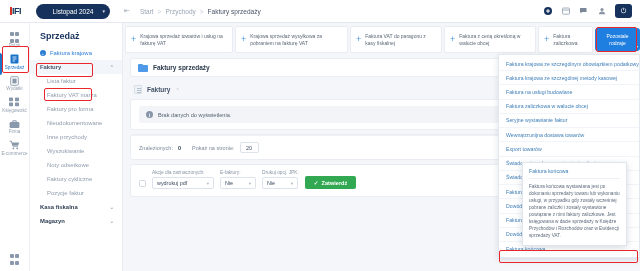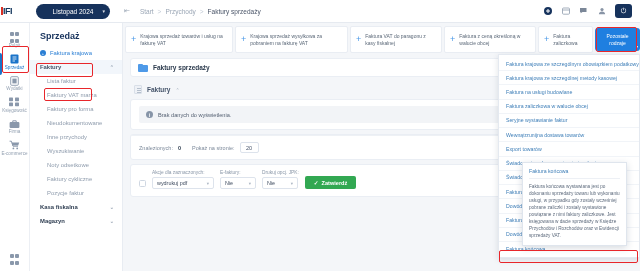--- a/index.html
+++ b/index.html
@@ -11,21 +11,21 @@
   }
   .app { position: relative; width: 640px; height: 271px; background: #f4f6f9; }
 
   
   .topbar {
     position: absolute; left: 0; top: 0; width: 640px; height: 23px;
     background: #ffffff; border-bottom: 1px solid #e6eaf0;
     display: flex; align-items: center; z-index: 30;
   }
   .logo-box {
-    width: 30px; height: 23px; display: flex; align-items: center; 
+    width: 30px; height: 23px; display: flex; align-items: center; justify-content: center;
     font-weight: bold; font-size: 9px; color: #12355b; letter-spacing: -0.5px;
   }
   .logo-box .bar { display:inline-block; width:2px; height:8px; background:#d93025; margin:0 0.5px; }
   .period-pill {
     margin-left: 6px; background: #16325c; color: #fff;
     border-radius: 9px; height: 15px; min-width: 74px;
     display: flex; align-items: center; justify-content: center;
     font-size: 6.5px; padding: 0 6px; position: relative;
   }
   .period-pill .caret { position: absolute; right: 5px; font-size: 5px; opacity: .85; }

